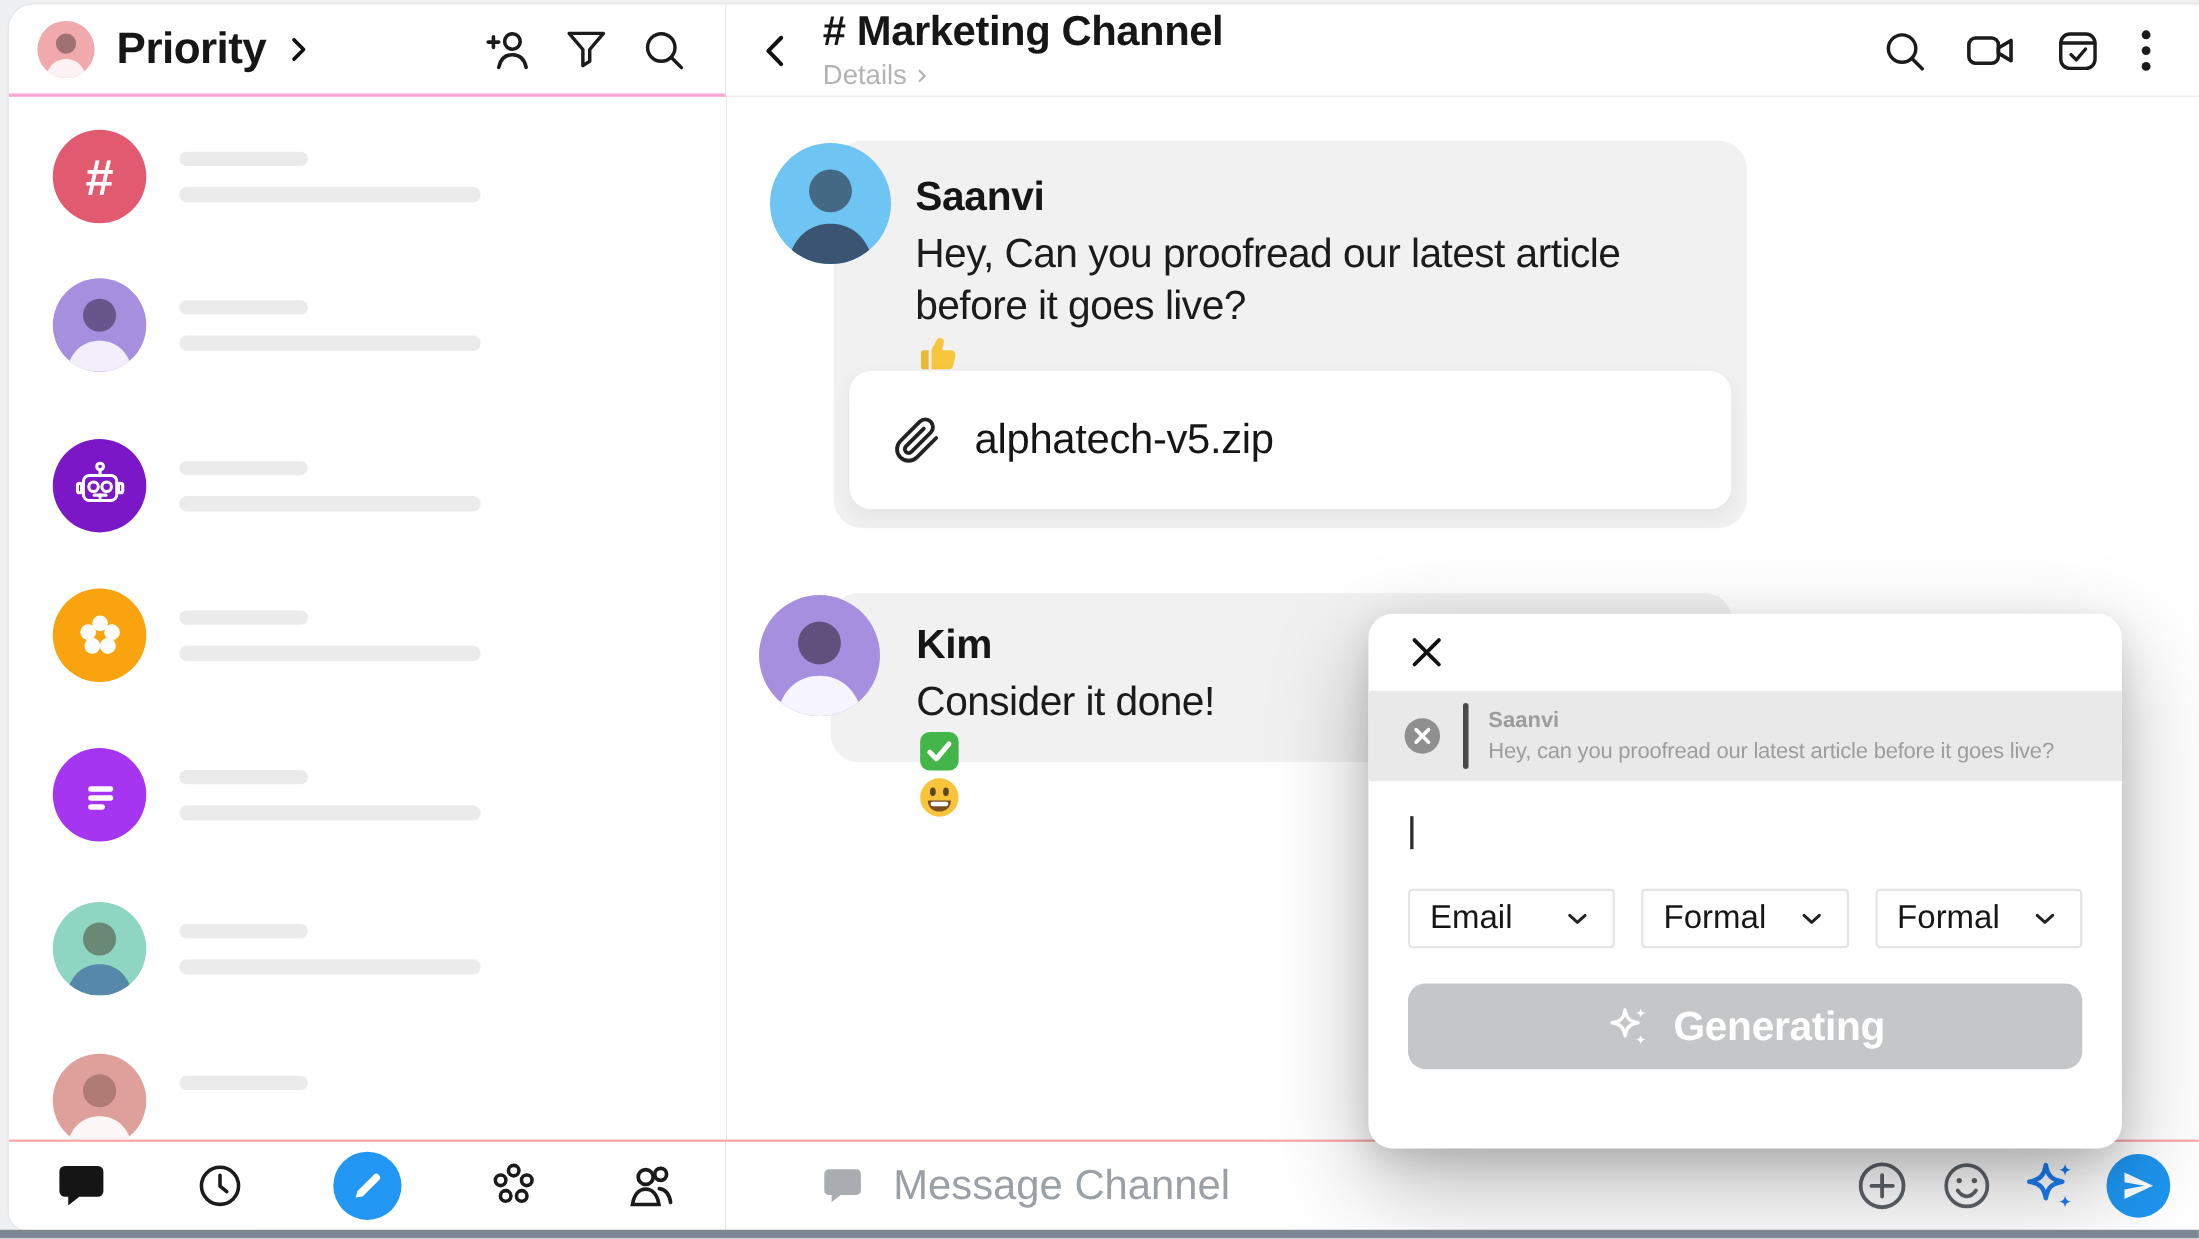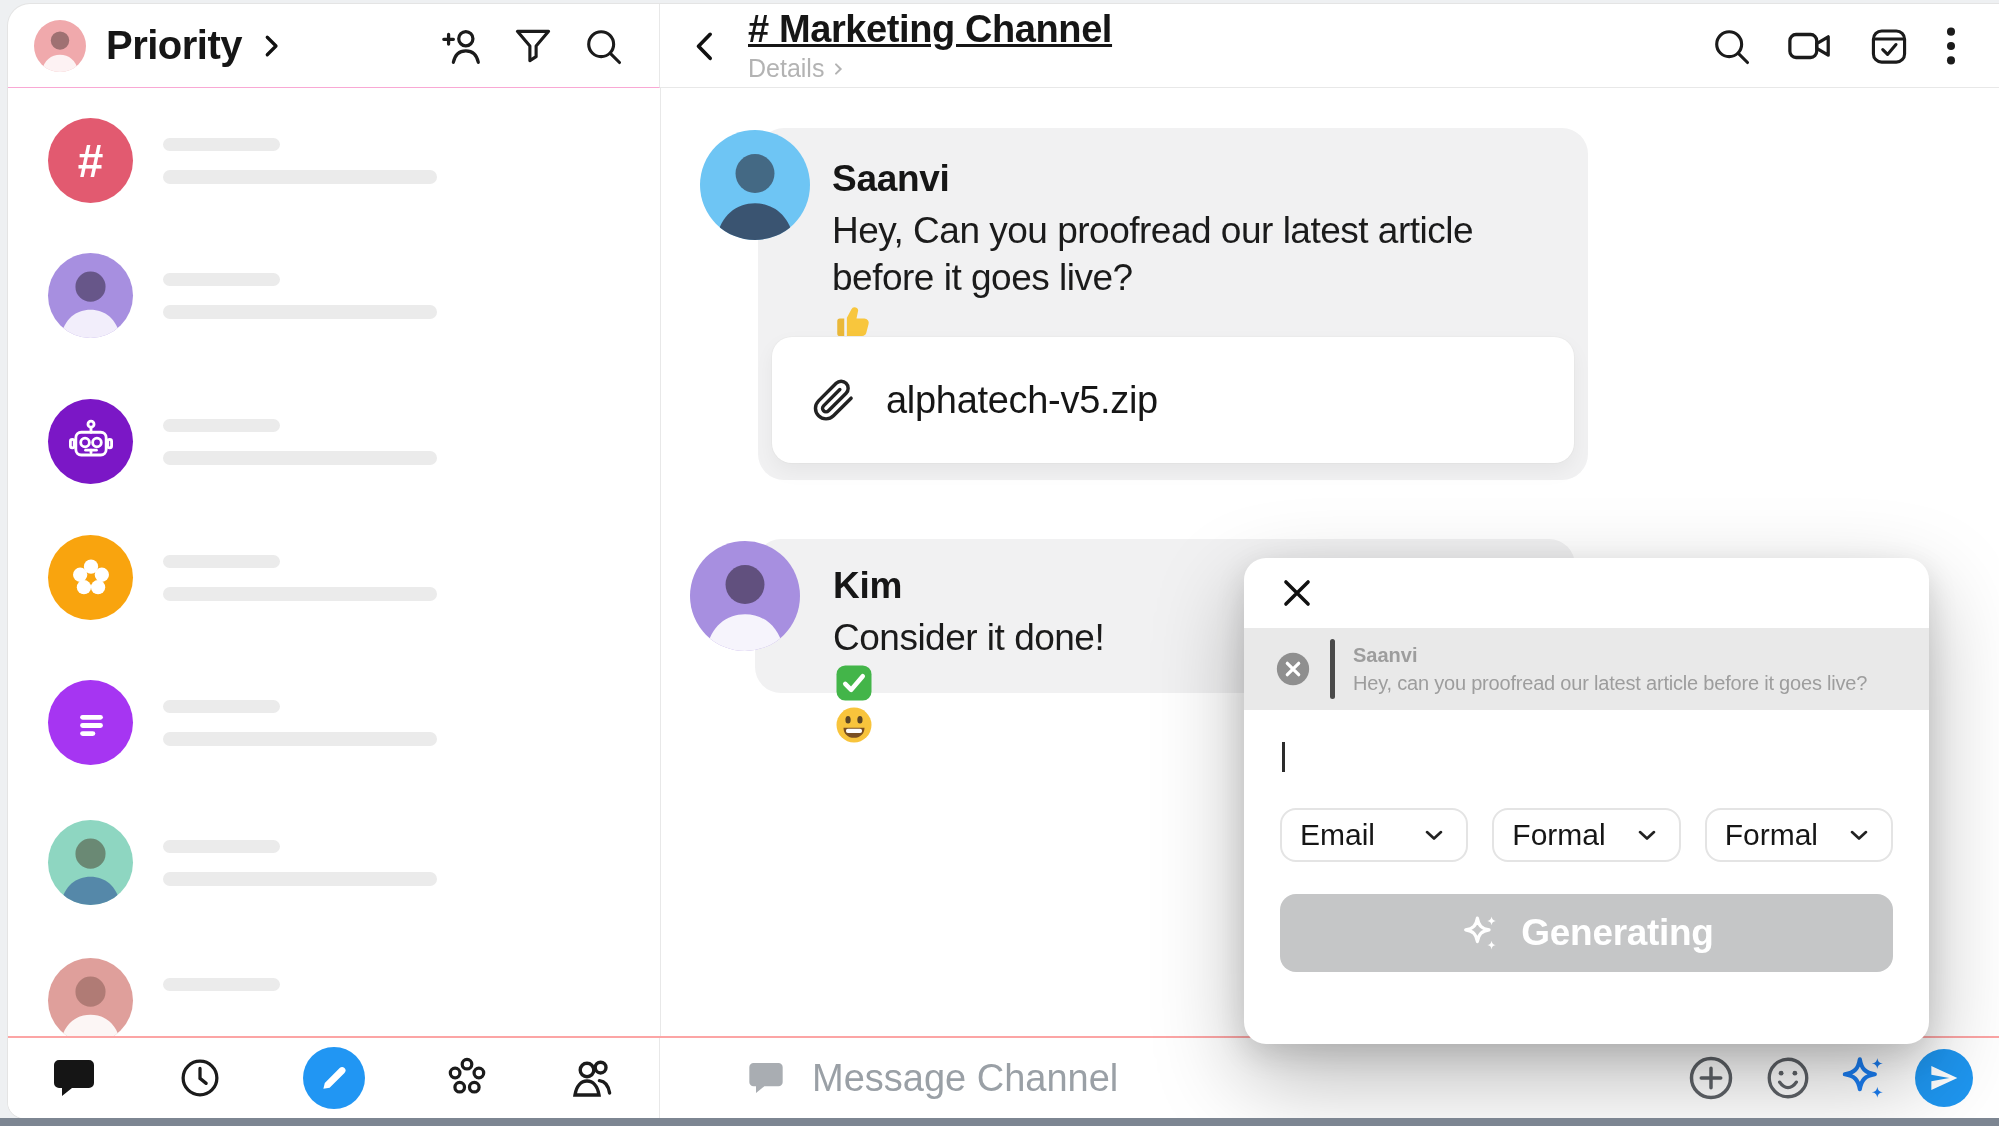--- a/index.html
+++ b/index.html
@@ -3,32 +3,32 @@
 <meta charset="utf-8">
 <style>
   html,body{margin:0;padding:0;}
   body{width:1999px;height:1126px;position:relative;background:#eef0f2;overflow:hidden;
        font-family:"Liberation Sans","DejaVu Sans",sans-serif;color:#161616;}
   .bottom-strip{position:absolute;left:0;bottom:0;width:1999px;height:8px;background:#7d8692;}
   .app{position:absolute;left:8px;top:4px;width:1991px;height:1114px;background:#fff;
        border-top-left-radius:22px;border-bottom-left-radius:16px;box-shadow:0 0 0 1px #e4e4e4;overflow:hidden;}
 
   
-  .sb-header{position:absolute;left:0;top:0;width:652px;height:84px;border-bottom:1px solid #f9a8d4;
+  .sb-header{position:absolute;left:0;top:0;width:652px;height:84px;border-bottom:3px solid #f9a8d4;
              border-right:1px solid #e8e8e8;display:flex;align-items:center;padding:0 34px 0 26px;box-sizing:border-box;}
   .profile-avatar{width:52px;height:52px;border-radius:50%;overflow:hidden;position:relative;flex:0 0 auto;}
   .sb-title{font-size:40px;font-weight:bold;margin-left:20px;letter-spacing:-.5px;}
   .sb-chev{margin-left:14px;display:flex;}
   .sb-head-icons{margin-left:auto;display:flex;align-items:center;gap:26px;}
 
   .chat-header{position:absolute;left:652px;top:0;right:0;height:84px;border-bottom:1px solid #e8e8e8;
                display:flex;align-items:center;padding:0 40px 0 26px;box-sizing:border-box;}
   .back{display:flex;margin-right:22px;}
   .ch-titles{display:flex;flex-direction:column;}
-  .ch-title{font-size:38px;font-weight:bold;letter-spacing:-.4px;text-decoration:underline;}
+  .ch-title{font-size:38px;font-weight:bold;letter-spacing:-.4px;}
   .ch-sub{font-size:25px;color:#b3b3b3;margin-top:3px;display:flex;align-items:center;gap:6px;}
   .ch-icons{margin-left:auto;display:flex;align-items:center;gap:32px;}
 
   
   .sb-list{position:absolute;left:0;top:84px;width:652px;bottom:80px;border-right:1px solid #e8e8e8;overflow:hidden;}
   .sb-row{position:absolute;left:40px;display:flex;}
   .sb-ava{width:85px;height:85px;border-radius:50%;display:flex;align-items:center;justify-content:center;
           overflow:hidden;position:relative;flex:0 0 auto;}
   .sb-ava .hash{color:#fff;font-size:46px;font-weight:bold;}
   .sk{margin-left:30px;position:relative;width:300px;}
@@ -65,21 +65,21 @@
   .mg-head{height:70px;display:flex;align-items:center;gap:28px;padding:0 34px;}
   .mg-title{font-size:39px;font-weight:bold;letter-spacing:-.4px;}
   .mg-quote{height:82px;background:#e9e9e9;display:flex;align-items:center;gap:18px;padding:0 30px;box-sizing:border-box;}
   .q-bar{width:5px;height:60px;background:#4a4a4a;border-radius:3px;flex:0 0 auto;}
   .q-col{display:flex;flex-direction:column;min-width:0;}
   .q-author{font-size:20px;font-weight:bold;color:#9d9d9d;}
   .q-text{font-size:20px;color:#9d9d9d;margin-top:5px;letter-spacing:-.2px;white-space:nowrap;}
   .mg-prompt{padding:28px 36px 0;font-size:28px;line-height:1.42;color:#1c1c1c;letter-spacing:-.1px;}
   .cursor{display:inline-block;width:3px;height:30px;background:#2c2c2c;vertical-align:-5px;margin-left:2px;}
   .mg-drops{display:flex;gap:24px;margin:30px 36px 0;}
-  .drop{flex:1;height:54px;border:2px solid #e4e4e4;border-radius:16px;display:flex;align-items:center;
+  .drop{flex:1;height:54px;border:2px solid #e4e4e4;border-radius:4px;display:flex;align-items:center;
         padding:0 18px;box-sizing:border-box;background:#fff;}
   .drop span{font-size:30px;}
   .drop .dchev{margin-left:auto;display:flex;}
   .gen-btn{margin:32px 36px 0;height:78px;border-radius:16px;background:#c5c6c7;display:flex;align-items:center;
            justify-content:center;gap:20px;color:#fff;font-size:37px;font-weight:bold;letter-spacing:-.3px;}
 
   .sil{position:absolute;inset:0;}
   svg{display:block;}
 </style>
 </head>

